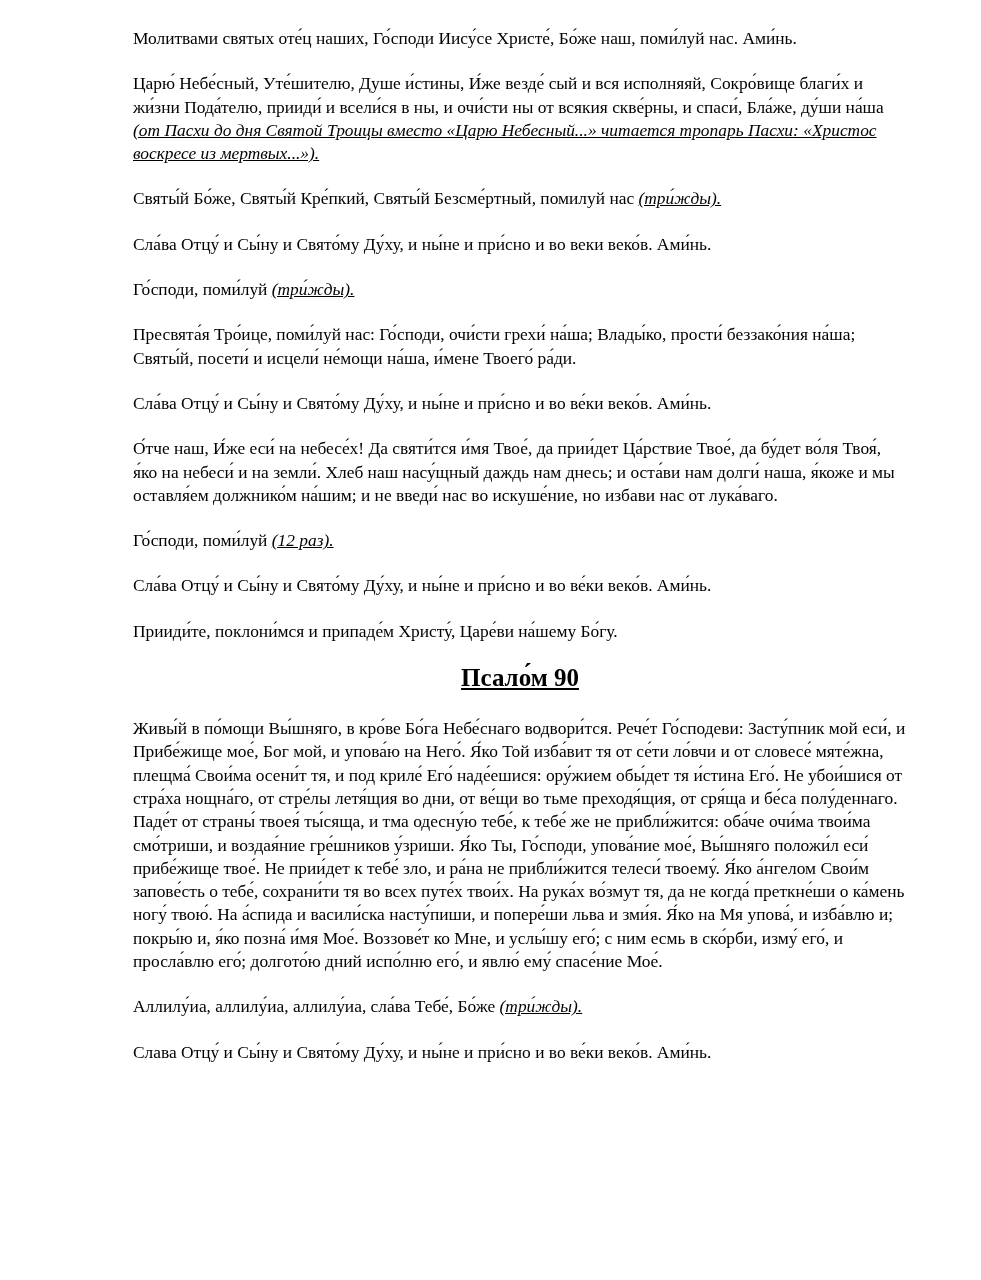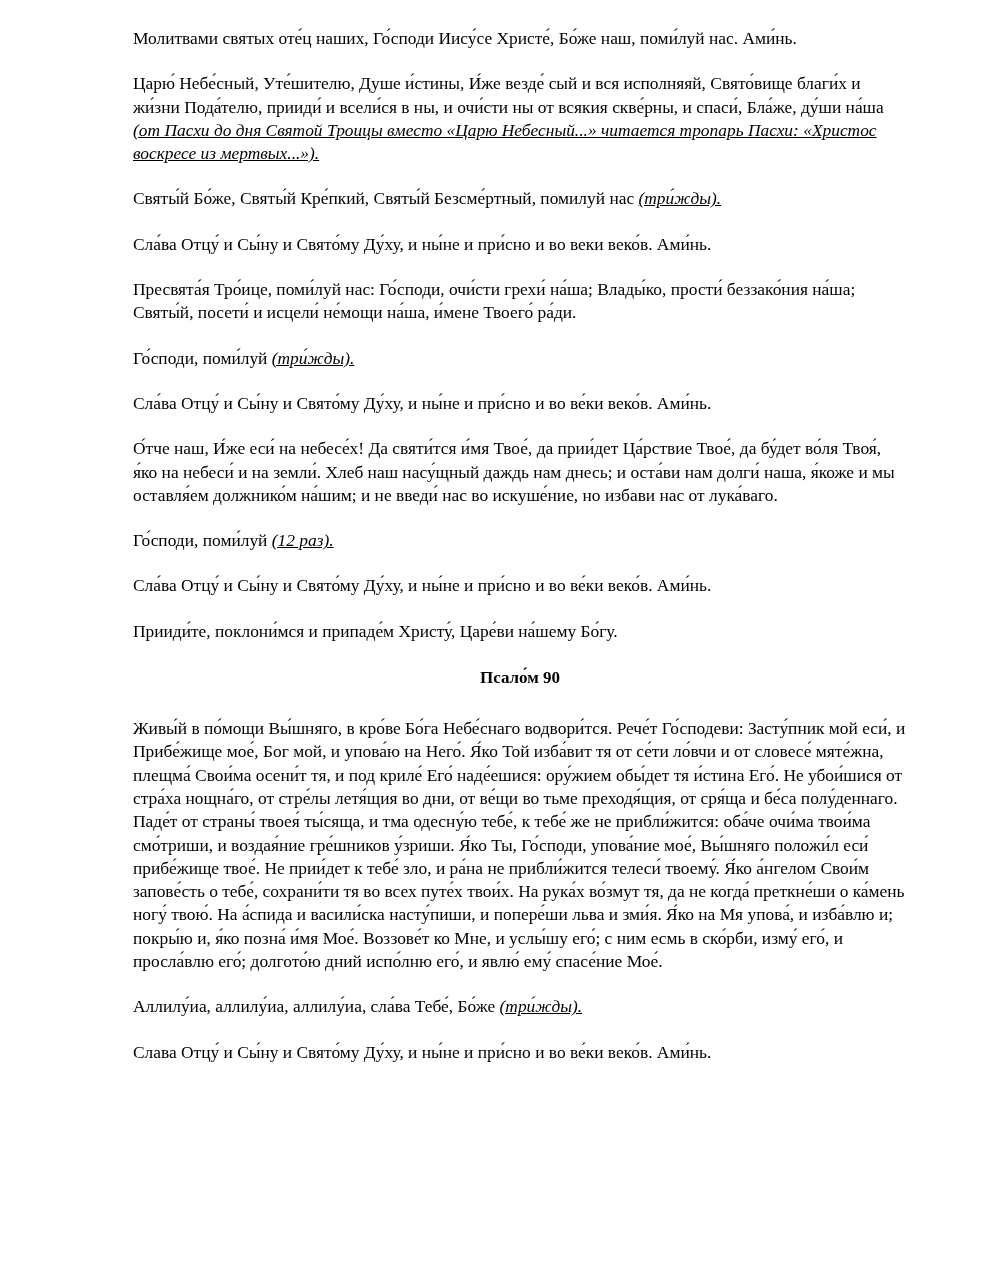--- a/index.html
+++ b/index.html
@@ -12,42 +12,43 @@
     box-sizing: border-box;
     padding: 11px 74px 0 133px;
     overflow: hidden;
     font-family: "Liberation Serif", "DejaVu Serif", serif;
     font-size: 17.4px;
     line-height: 23.3px;
     text-align: left;
   }
   p.para { margin: 16px 0 22px 0; padding: 0; }
   h2.heading {
-    font-size: 17px;
+    font-size: 25px;
     line-height: 26px;
     font-weight: bold;
     text-align: center;
     margin: 10px 0 26px 0;
     padding: 0;
+    text-decoration: underline;
   }
   span.normal { font-style: normal; }
   span.italic { font-style: italic; text-decoration: underline; }
   span.bold { font-weight: bold; }
 </style>
 </head>
 <body>
 
 <div class="page">
   <div>
       <p class="para"><span class="normal">Молитвами святых оте́ц наших, Го́споди Иису́се Христе́, Бо́же наш, поми́луй нас. Ами́нь.</span></p>
-      <p class="para"><span class="normal">Царю́ Небе́сный, Уте́шителю, Душе и́стины, И́же везде́ сый и вся исполняяй, Свято́вище благи́х и жи́зни Пода́телю, прииди́ и всели́ся в ны, и очи́сти ны от всякия скве́рны, и спаси́, Бла́же, ду́ши на́ша </span><span class="italic">(от Пасхи до дня Святой Троицы вместо «Царю Небесный...» читается тропарь Пасхи: «Христос воскресе из мертвых...»).</span></p>
+      <p class="para"><span class="normal">Царю́ Небе́сный, Уте́шителю, Душе и́стины, И́же везде́ сый и вся исполняяй, Сокро́вище благи́х и жи́зни Пода́телю, прииди́ и всели́ся в ны, и очи́сти ны от всякия скве́рны, и спаси́, Бла́же, ду́ши на́ша </span><span class="italic">(от Пасхи до дня Святой Троицы вместо «Царю Небесный...» читается тропарь Пасхи: «Христос воскресе из мертвых...»).</span></p>
       <p class="para"><span class="normal">Святы́й Бо́же, Святы́й Кре́пкий, Святы́й Безсме́ртный, помилуй нас </span><span class="italic">(три́жды).</span></p>
       <p class="para"><span class="normal">Сла́ва Отцу́ и Сы́ну и Свято́му Ду́ху, и ны́не и при́сно и во веки веко́в. Ами́нь.</span></p>
+      <p class="para"><span class="normal">Го́споди, поми́луй </span><span class="italic">(три́жды).</span></p>
       <p class="para"><span class="normal">Пресвята́я Тро́ице, поми́луй нас: Го́споди, очи́сти грехи́ на́ша; Влады́ко, прости́ беззако́ния на́ша; Святы́й, посети́ и исцели́ не́мощи на́ша, и́мене Твоего́ ра́ди.</span></p>
-      <p class="para"><span class="normal">Го́споди, поми́луй </span><span class="italic">(три́жды).</span></p>
       <p class="para"><span class="normal">Сла́ва Отцу́ и Сы́ну и Свято́му Ду́ху, и ны́не и при́сно и во ве́ки веко́в. Ами́нь.</span></p>
       <p class="para"><span class="normal">О́тче наш, И́же еси́ на небесе́х! Да святи́тся и́мя Твое́, да прии́дет Ца́рствие Твое́, да бу́дет во́ля Твоя́, я́ко на небеси́ и на земли́. Хлеб наш насу́щный даждь нам днесь; и оста́ви нам долги́ наша, я́коже и мы оставля́ем должнико́м на́шим; и не введи́ нас во искуше́ние, но избави нас от лука́ваго.</span></p>
       <p class="para"><span class="normal">Го́споди, поми́луй </span><span class="italic">(12 раз).</span></p>
       <p class="para"><span class="normal">Сла́ва Отцу́ и Сы́ну и Свято́му Ду́ху, и ны́не и при́сно и во ве́ки веко́в. Ами́нь.</span></p>
       <p class="para"><span class="normal">Прииди́те, поклони́мся и припаде́м Христу́, Царе́ви на́шему Бо́гу.</span></p>
       <h2 class="heading"><span class="bold">Псало́м 90</span></h2>
       <p class="para"><span class="normal">Живы́й в по́мощи Вы́шняго, в кро́ве Бо́га Небе́снаго водвори́тся. Рече́т Го́сподеви: Засту́пник мой еси́, и Прибе́жище мое́, Бог мой, и упова́ю на Него́. Я́ко Той изба́вит тя от се́ти ло́вчи и от словесе́ мяте́жна, плещма́ Свои́ма осени́т тя, и под криле́ Его́ наде́ешися: ору́жием обы́дет тя и́стина Его́. Не убои́шися от стра́ха нощна́го, от стре́лы летя́щия во дни, от ве́щи во тьме преходя́щия, от сря́ща и бе́са полу́деннаго. Паде́т от страны́ твоея́ ты́сяща, и тма одесну́ю тебе́, к тебе́ же не прибли́жится: оба́че очи́ма твои́ма смо́триши, и воздая́ние гре́шников у́зриши. Я́ко Ты, Го́споди, упова́ние мое́, Вы́шняго положи́л еси́ прибе́жище твое́. Не прии́дет к тебе́ зло, и ра́на не прибли́жится телеси́ твоему́. Я́ко а́нгелом Свои́м запове́сть о тебе́, сохрани́ти тя во всех путе́х твои́х. На рука́х во́змут тя, да не когда́ преткне́ши о ка́мень ногу́ твою́. На а́спида и васили́ска насту́пиши, и попере́ши льва и зми́я. Я́ко на Мя упова́, и изба́влю и; покры́ю и, я́ко позна́ и́мя Мое́. Воззове́т ко Мне, и услы́шу его́; с ним есмь в ско́рби, изму́ его́, и просла́влю его́; долгото́ю дний испо́лню его́, и явлю́ ему́ спасе́ние Мое́.</span></p>
       <p class="para"><span class="normal">Аллилу́иа, аллилу́иа, аллилу́иа, сла́ва Тебе́, Бо́же </span><span class="italic">(три́жды).</span></p>
       <p class="para"><span class="normal">Слава Отцу́ и Сы́ну и Свято́му Ду́ху, и ны́не и при́сно и во ве́ки веко́в. Ами́нь.</span></p>
     </div>

